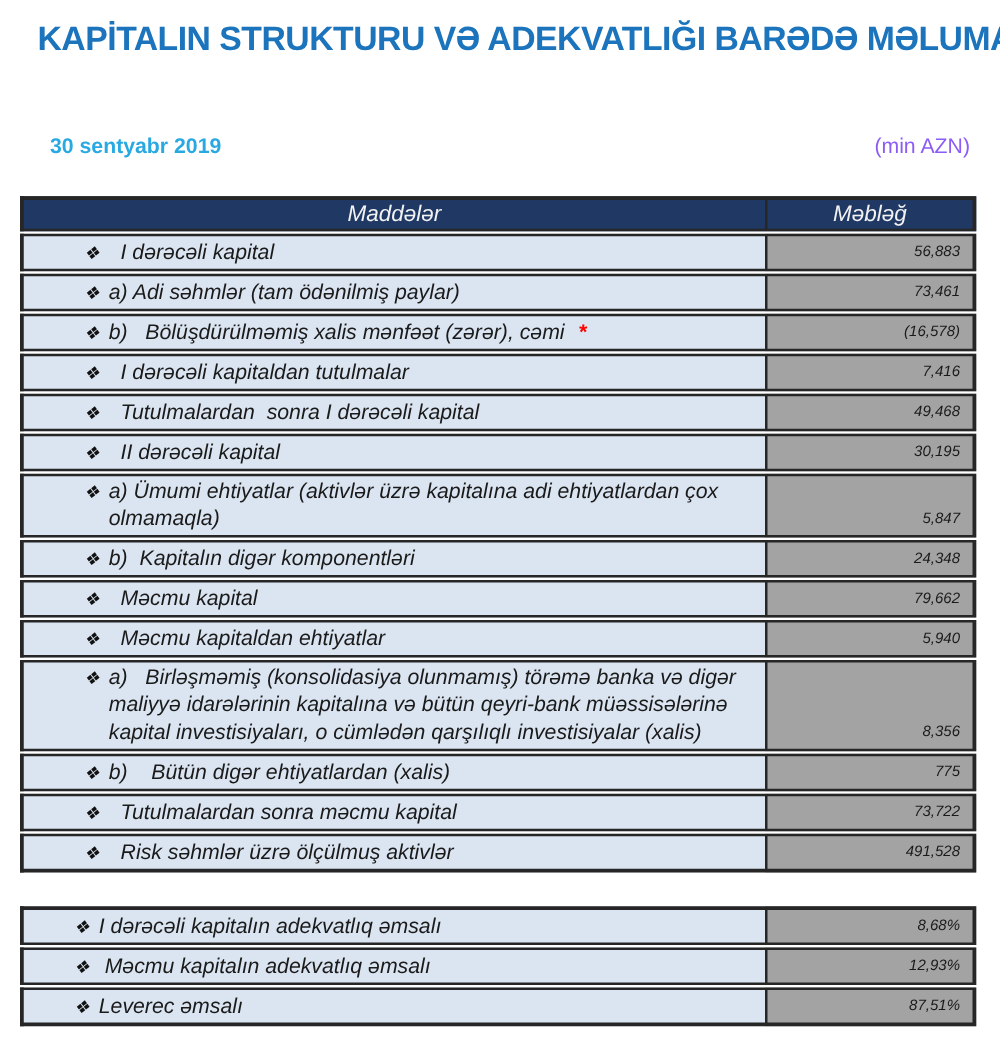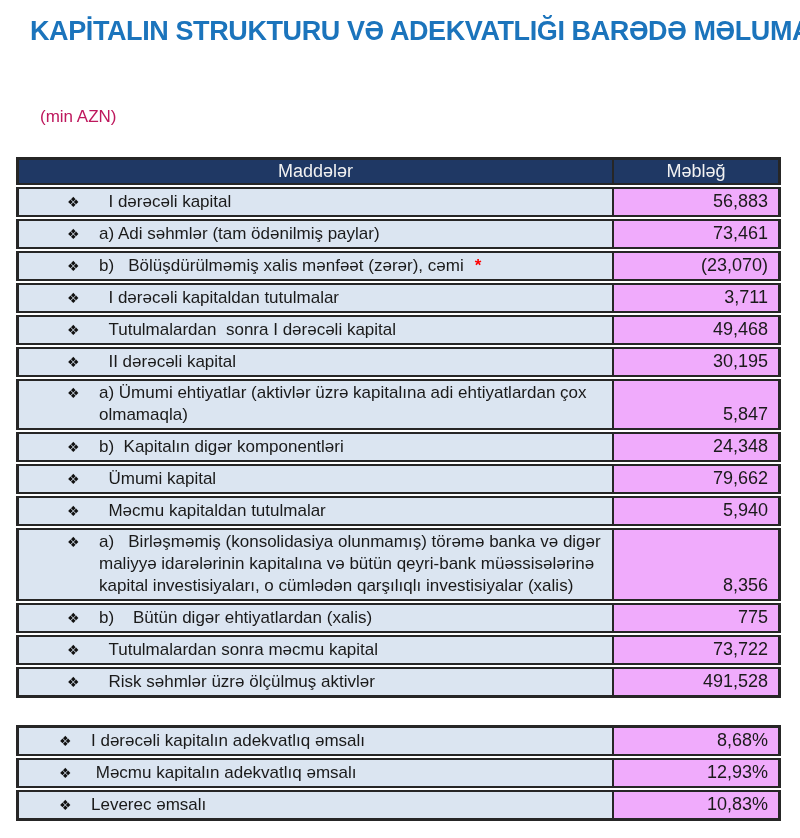--- a/index.html
+++ b/index.html
@@ -20,28 +20,29 @@
     white-space:nowrap;
   }
   .meta {
     display:flex;
     justify-content:space-between;
     align-items:baseline;
     margin:60px 24px 0 40px;
     font-size:17px;
   }
   .date  { font-weight:bold; color:#29a9e1; }
-  .unit  { color:#be185d; }
+  .unit  { color:#8b5cf6; }
 
   table {
     border-collapse:separate;
     border-spacing:0 2px;
     margin:28px 0 0 16px;
     width:765px;
     table-layout:fixed;
+    font-style:italic;
   }
   table.ratio { margin-top:23px; }
 
   th {
     background:#1f3864;
     color:#f2f2f2;
     font-weight:normal;
     font-size:18px;
     border:2px solid #262626;
     border-top-width:3px;
@@ -55,57 +56,58 @@
   td { border:2px solid #262626; }
   td.label {
     border-right:none;
     border-left-width:3px;
     background:#dbe5f1;
     padding:1px 0 2px 0;
     vertical-align:middle;
   }
   td.amount {
     border-right-width:3px;
-    background:#f0abfc;
+    background:#a3a3a3;
     text-align:right;
     vertical-align:bottom;
     padding:1px 10px 3px 0;
-    font-size:18px;
+    font-size:12px;
     line-height:22px;
   }
   tr.r-first td { border-top-width:3px; }
   tr.r-last  td { border-bottom-width:3px; }
 
   .cellflex { display:flex; align-items:flex-start; }
   .bullet {
     flex:none;
     margin-left:48px;
     width:16px;
     font-size:14px;
     line-height:22px;
     color:#111111;
     text-align:left;
   }
   table.ratio .bullet { margin-left:40px; }
   .txt {
-    margin-left:16px;
+    margin-left:4px;
     margin-right:6px;
     white-space:pre-wrap;
     font-size:17px;
     line-height:22px;
     color:#1a1a1a;
   }
   .star { color:#ff0000; font-weight:bold; font-size:17px; line-height:22px; margin-left:5px; }
 </style>
 </head>
 <body>
 
 <div class="title">KAPİTALIN STRUKTURU VƏ ADEKVATLIĞI BARƏDƏ MƏLUMAT</div>
 
 <div class="meta">
+  <span class="date">30 sentyabr 2019</span>
   <span class="unit">(min AZN)</span>
 </div>
 
 <table>
   <colgroup>
       <col style="width:596px">
       <col style="width:169px">
     </colgroup>
   <thead>
     <tr>
@@ -133,30 +135,30 @@
         <td class="amount">73,461</td>
       </tr>
       <tr>
         <td class="label">
           <div class="cellflex">
             <span class="bullet">❖</span>
             <span class="txt">b)   Bölüşdürülməmiş xalis mənfəət (zərər), cəmi</span>
             <span class="star">*</span>
           </div>
         </td>
-        <td class="amount">(23,070)</td>
+        <td class="amount">(16,578)</td>
       </tr>
       <tr>
         <td class="label">
           <div class="cellflex">
             <span class="bullet">❖</span>
             <span class="txt">  I dərəcəli kapitaldan tutulmalar</span>
           </div>
         </td>
-        <td class="amount">3,711</td>
+        <td class="amount">7,416</td>
       </tr>
       <tr>
         <td class="label">
           <div class="cellflex">
             <span class="bullet">❖</span>
             <span class="txt">  Tutulmalardan  sonra I dərəcəli kapital</span>
           </div>
         </td>
         <td class="amount">49,468</td>
       </tr>
@@ -184,30 +186,30 @@
             <span class="bullet">❖</span>
             <span class="txt">b)  Kapitalın digər komponentləri</span>
           </div>
         </td>
         <td class="amount">24,348</td>
       </tr>
       <tr>
         <td class="label">
           <div class="cellflex">
             <span class="bullet">❖</span>
-            <span class="txt">  Ümumi kapital</span>
+            <span class="txt">  Məcmu kapital</span>
           </div>
         </td>
         <td class="amount">79,662</td>
       </tr>
       <tr>
         <td class="label">
           <div class="cellflex">
             <span class="bullet">❖</span>
-            <span class="txt">  Məcmu kapitaldan tutulmalar</span>
+            <span class="txt">  Məcmu kapitaldan ehtiyatlar</span>
           </div>
         </td>
         <td class="amount">5,940</td>
       </tr>
       <tr>
         <td class="label">
           <div class="cellflex">
             <span class="bullet">❖</span>
             <span class="txt">a)   Birləşməmiş (konsolidasiya olunmamış) törəmə banka və digər maliyyə idarələrinin kapitalına və bütün qeyri-bank müəssisələrinə kapital investisiyaları, o cümlədən qarşılıqlı investisiyalar (xalis)</span>
           </div>
@@ -268,16 +270,16 @@
         </td>
         <td class="amount">12,93%</td>
       </tr>
       <tr class="r-last">
         <td class="label">
           <div class="cellflex">
             <span class="bullet">❖</span>
             <span class="txt">Leverec əmsalı</span>
           </div>
         </td>
-        <td class="amount">10,83%</td>
+        <td class="amount">87,51%</td>
       </tr>
     </tbody>
 </table>
 
 </body></html>

